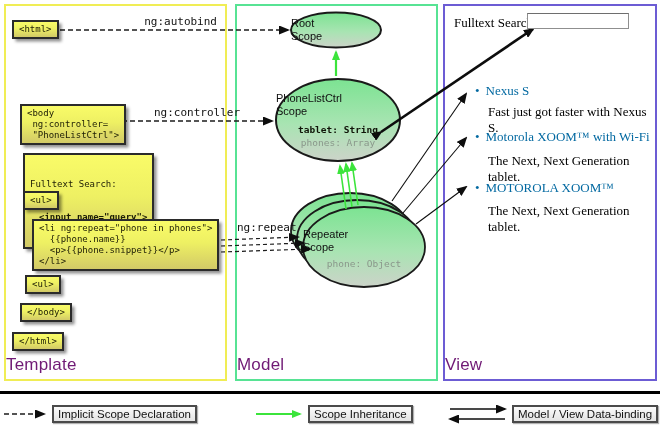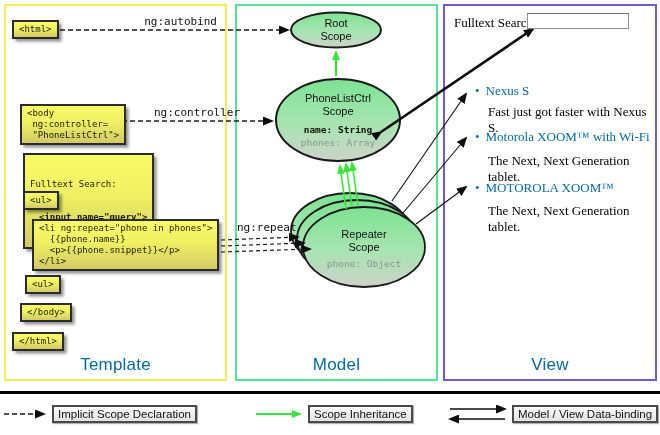--- a/index.html
+++ b/index.html
@@ -8,40 +8,40 @@
     position:relative; width:660px; height:435px; overflow:hidden;
     background:#fff; font-family:"Liberation Sans", sans-serif;
   }
   
   .col { position:absolute; top:4px; height:377px; background:#fff; }
   #col-template { left:4px;   width:223px; border:2px solid #f0ed55; }
   #col-model    { left:235px; width:203px; border:2px solid #57e394; }
   #col-view     { left:443px; width:214px; border:2px solid #6c5cd4; }
   .col-title {
     position:absolute; bottom:4px; left:0; width:100%;
-    text-align:center; font-size:17px; color:#0369a1; letter-spacing:0.2px;
+    text-align:left; font-size:17px; color:#701a75; letter-spacing:0.2px;
   }
   
   #overlay { position:absolute; left:0; top:0; width:660px; height:435px; z-index:2; }
   
   .code-box {
     position:absolute; z-index:3;
     background:linear-gradient(180deg,#f9fb68 0%,#eef063 45%,#d2ca67 100%);
     border:2px solid #2b2b2b; box-shadow:2.5px 2.5px 3px rgba(0,0,0,0.45);
     font-family:"DejaVu Sans Mono", monospace; font-size:9px; line-height:11px;
     color:#1c1c05; padding:2px 5px; white-space:pre;
   }
   .code-box .bold-line { font-weight:bold; padding-left:9px; white-space:pre; }
   .ng-label {
     position:absolute; z-index:3; font-family:"DejaVu Sans Mono", monospace;
     font-size:11px; color:#111; white-space:pre;
   }
   
   .ellipse-label {
-    position:absolute; z-index:3; text-align:center; white-space:pre-line;
+    position:absolute; z-index:3; white-space:pre-line;
     font-size:11px; line-height:12.5px; color:#101010;
   }
   .scope-prop {
     position:absolute; z-index:3; text-align:center;
     font-family:"DejaVu Sans Mono", monospace; font-size:9.5px; line-height:12px;
   }
   .prop-bold  { font-weight:bold; color:#101408; }
   .prop-gray  { color:#8a978b; }
   
   .view-text { position:absolute; z-index:3; font-family:"Liberation Serif", serif;
@@ -163,21 +163,21 @@
 
   <div class="code-box" style="left:20px; top:303px;">&lt;/body&gt;</div>
 
   <div class="code-box" style="left:12px; top:332px;">&lt;/html&gt;</div>
 
   <div class="ellipse-label" style="left:291px; top:17px; width:90px;">Root
 Scope</div>
 
   <div class="ellipse-label" style="left:276px; top:92px; width:124px;">PhoneListCtrl
 Scope</div>
-  <div class="scope-prop prop-bold" style="left:276px; top:124px; width:124px;">name: String</div>
+  <div class="scope-prop prop-bold" style="left:276px; top:124px; width:124px;">tablet: String</div>
   <div class="scope-prop prop-gray" style="left:276px; top:137px; width:124px;">phones: Array</div>
 
   <div class="ellipse-label" style="left:303px; top:228px; width:122px;">Repeater
 Scope</div>
   <div class="scope-prop prop-gray" style="left:303px; top:258px; width:122px;">phone: Object</div>
 
   <div class="view-text" style="left:454px; top:15px;">Fulltext Search:</div>
   <input id="view-search-input" type="text" value="" style="">
 
   <div class="bullet-item" style="top:83px;">Nexus S</div>

